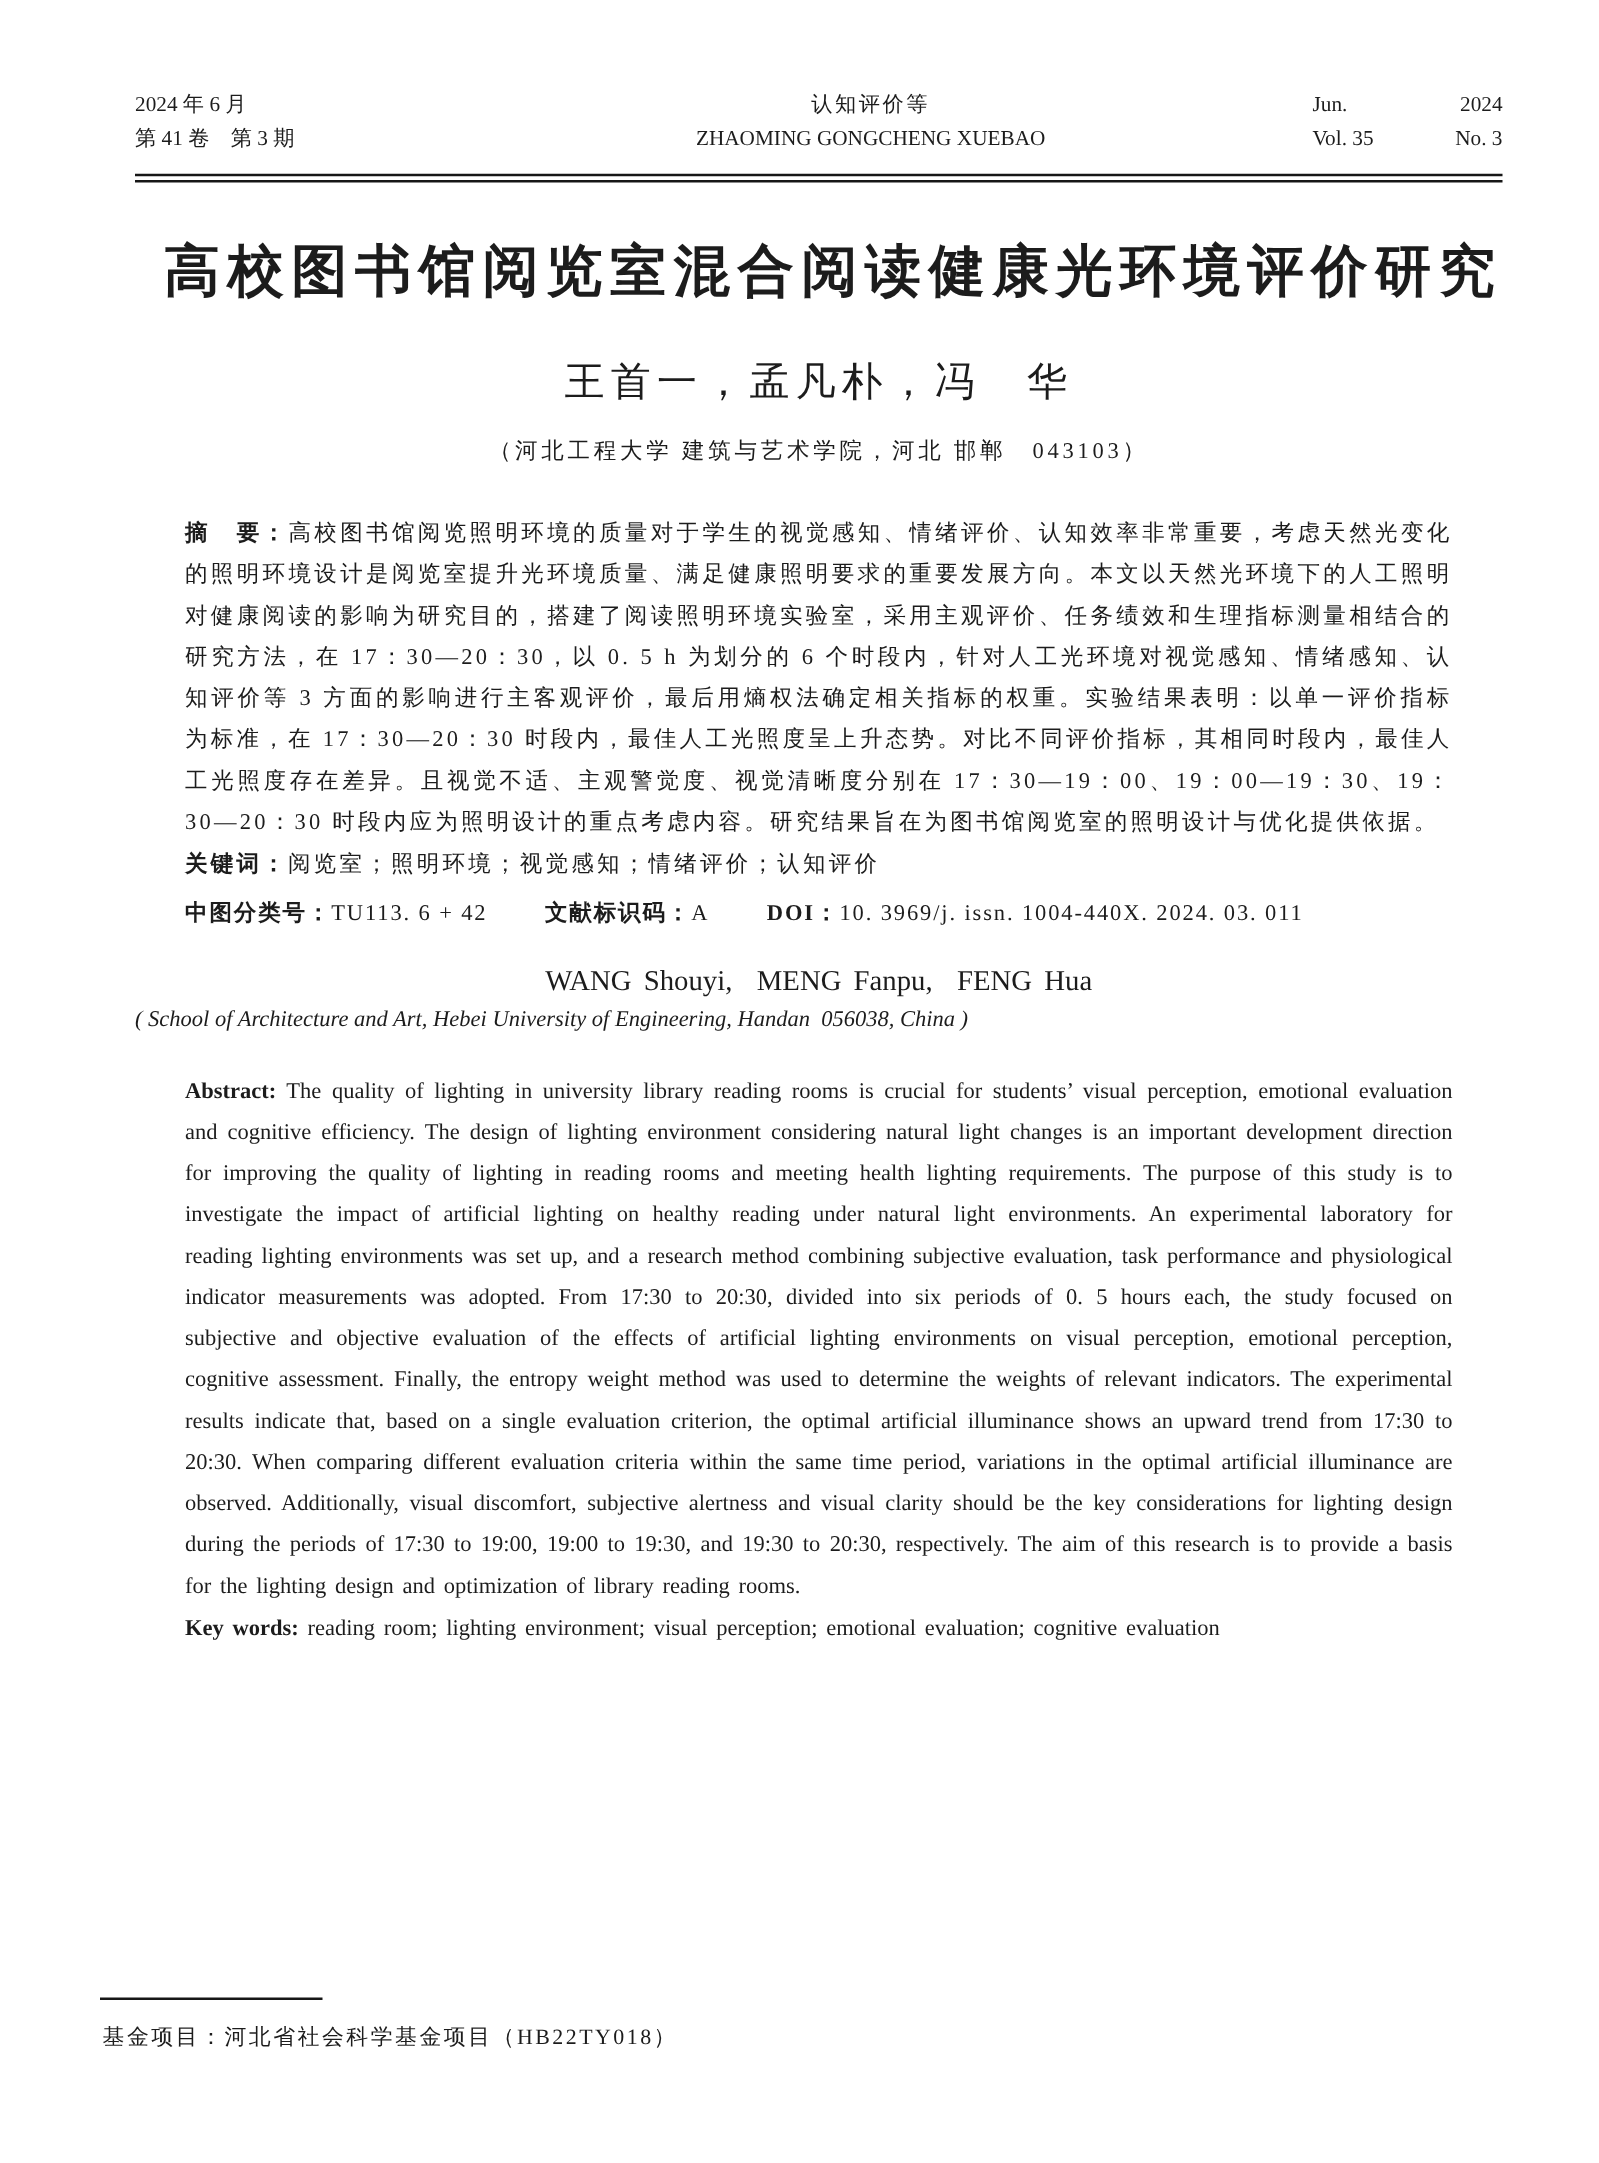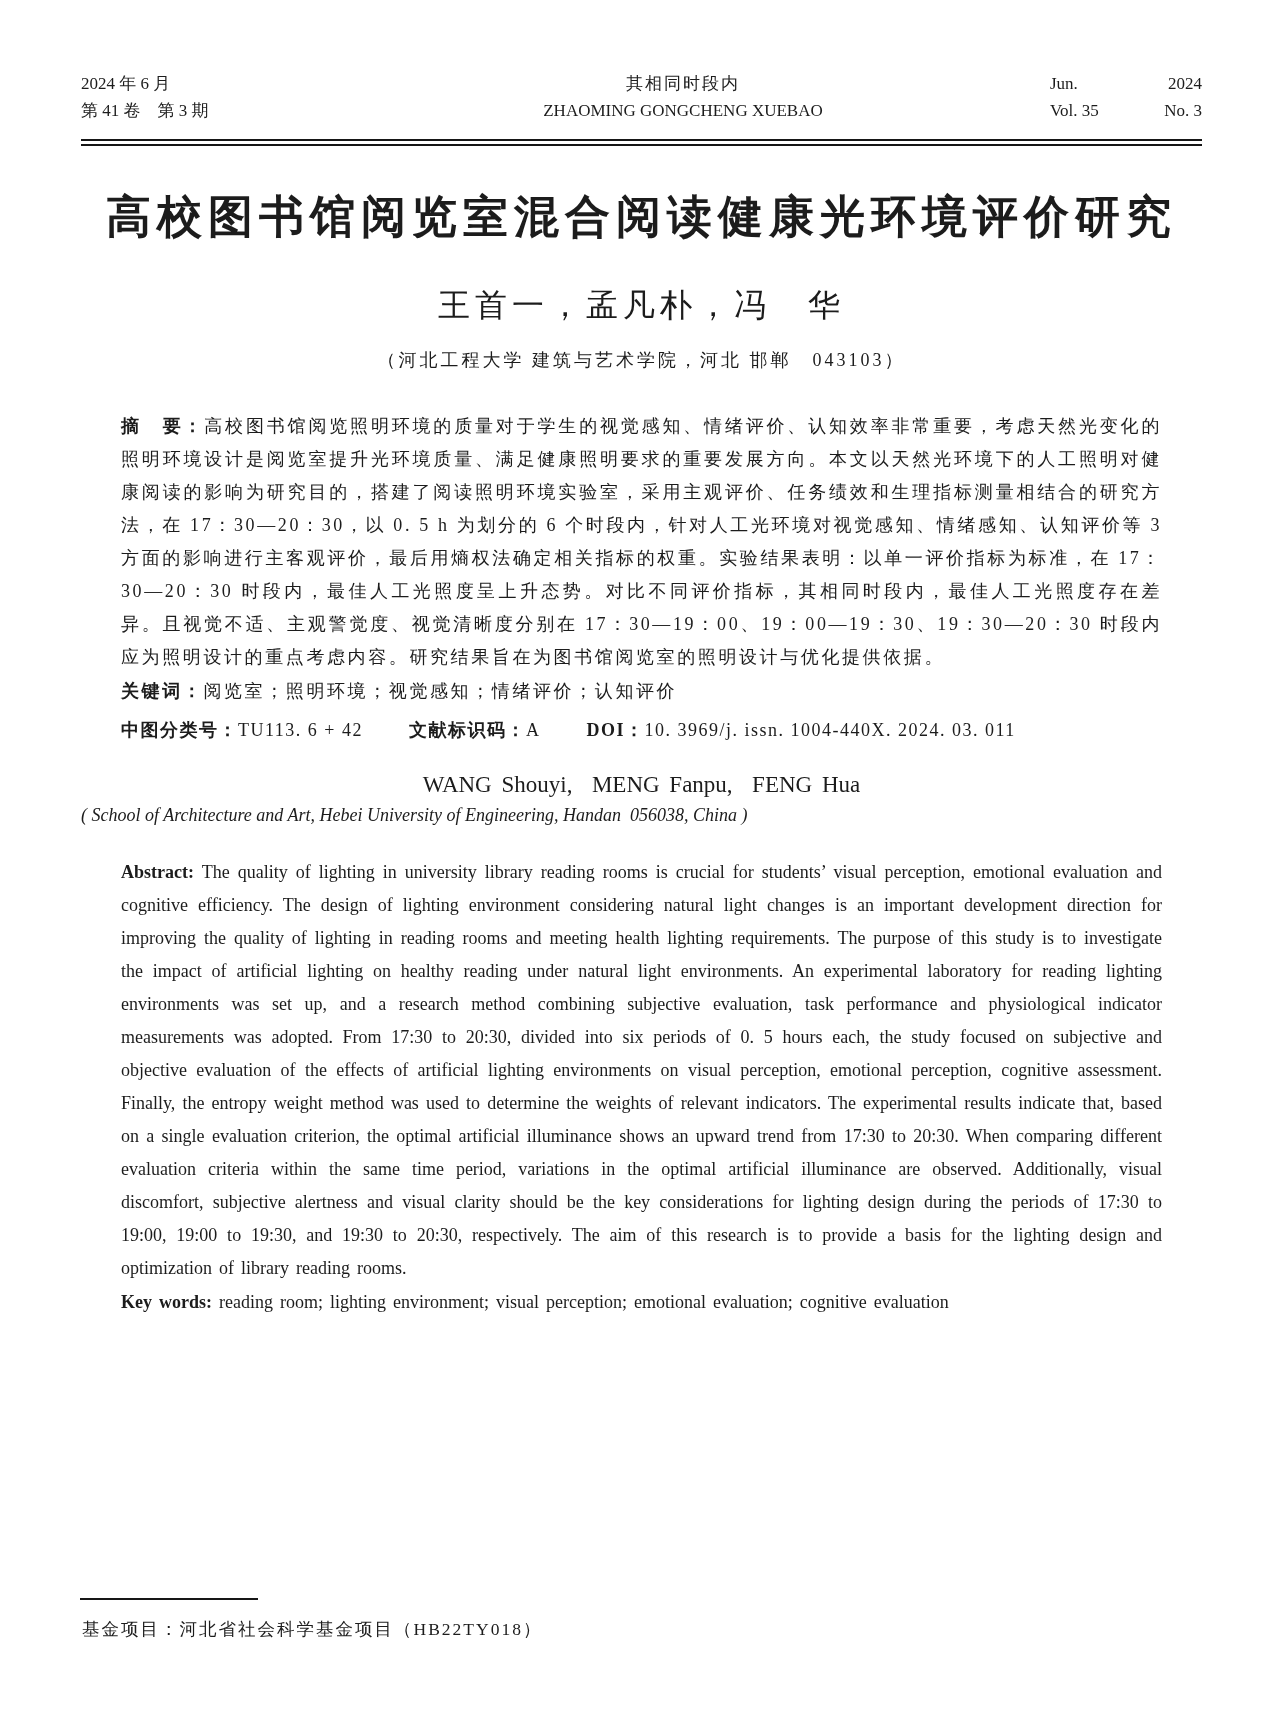--- a/index.html
+++ b/index.html
@@ -4,40 +4,40 @@
 <style>
   * { margin: 0; padding: 0; box-sizing: border-box; }
   html, body { background: #ffffff; }
   body {
     width: 1279px; height: 1730px;
     position: relative;
     overflow: hidden;
     color: #1c1c1c;
     font-family: "Liberation Serif", "DejaVu Serif", serif;
   }
-  .page { padding: 70px 77px 0 81px; }
+  .page { padding: 70px 77px 0 108px; }
 
   
   .hdr { display: flex; align-items: flex-start; font-size: 17px; line-height: 27px; }
   .hdr-left { width: 235px; text-align: left; }
   .hdr-center { flex: 1; text-align: center; }
   .hdr-center .jname { letter-spacing: 2px; }
   .hdr-right { width: 152px; }
   .hdr-right .row { display: flex; justify-content: space-between; }
   .double-rule {
     margin-top: 15px;
     height: 7px;
     border-top: 2px solid #161616;
     border-bottom: 2px solid #161616;
   }
 
   
   .title-zh {
     margin-top: 42px;
-    text-align: center;
+    text-align: right;
     font-family: "Liberation Sans", "DejaVu Sans", sans-serif;
     font-weight: bold;
     font-size: 45px;
     line-height: 58px;
     letter-spacing: 6px;
   }
   .authors-zh {
     margin-top: 40px;
     text-align: center;
     font-size: 32px;
@@ -124,21 +124,21 @@
 <body>
 
 <div class="page">
 
   <header class="hdr">
     <div class="hdr-left">
       <div>2024 年 6 月</div>
       <div>第 41 卷　第 3 期</div>
     </div>
     <div class="hdr-center">
-      <div class="jname">其相同时段内</div>
+      <div class="jname">认知评价等</div>
       <div>ZHAOMING GONGCHENG XUEBAO</div>
     </div>
     <div class="hdr-right">
       <div class="row">
         <span>Jun.</span>
         <span>2024</span>
       </div>
       <div class="row">
         <span>Vol. 35</span>
         <span>No. 3</span>

